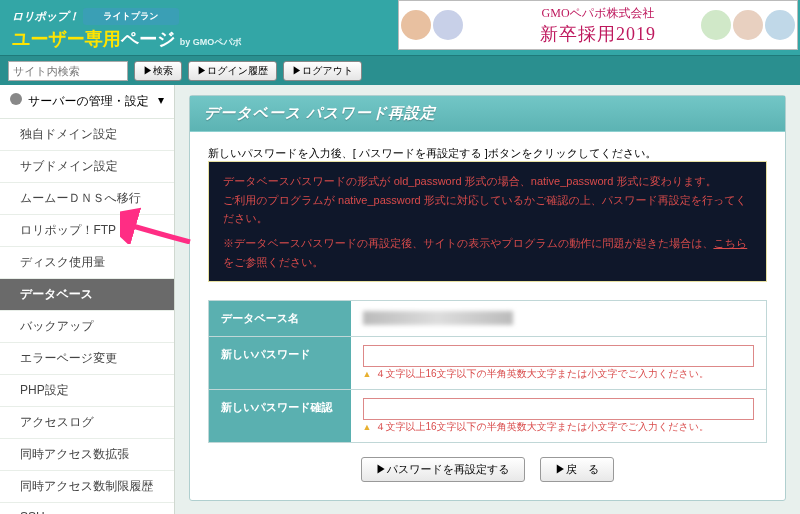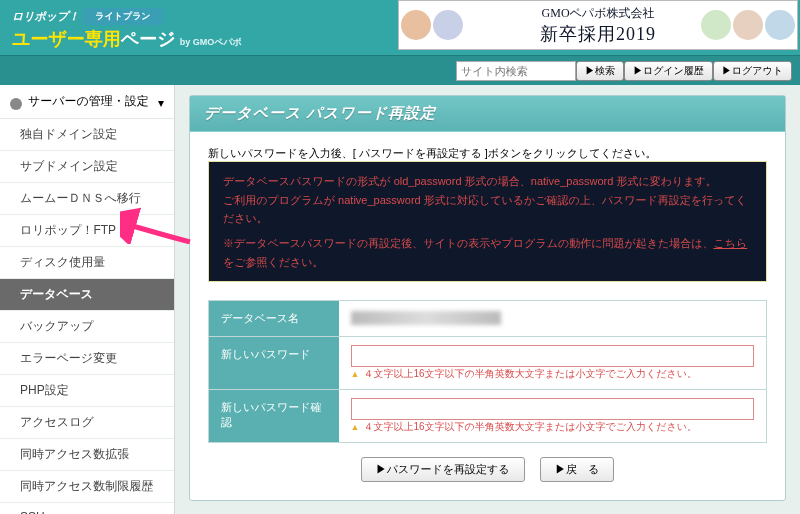--- a/index.html
+++ b/index.html
@@ -1,48 +1,48 @@
 <!DOCTYPE html>
 <html><head>
 <meta charset="utf-8">
 <style>
 *{box-sizing:border-box;margin:0;padding:0}
 body{font-family:"Hiragino Kaku Gothic Pro","Meiryo",sans-serif;font-size:12px;background:#e8f0ed;width:800px;height:514px;overflow:hidden}
 .header{background:#33a6a6;height:55px;position:relative;color:#fff;display:flex;align-items:flex-start}
 .logo-area{padding:8px 12px 0 12px}
 .logo-top{font-size:11px;font-weight:bold;font-style:italic;display:flex;align-items:center;gap:4px}
-.plan-badge{background:#3a9fb5;color:#fff;font-size:9px;padding:2px 12px;border-radius:3px;font-style:normal}
+.plan-badge{background:#3a9fb5;color:#fff;font-size:9px;padding:2px 20px;border-radius:3px;font-style:normal}
 .logo-main{font-size:18px;font-weight:bold;margin-top:2px}
 .logo-main .hilite{color:#ffe400}
 .by-gmo{font-size:9px;color:#dff5f5;margin-left:4px}
 .banner{position:absolute;right:2px;top:0;width:400px;height:50px;background:#fff;border:1px solid #bbb;display:flex;align-items:center;justify-content:center;overflow:hidden}
-.banner-text{font-family:serif;color:#0f172a;font-size:12px;text-align:center}
+.banner-text{font-family:serif;color:#be185d;font-size:12px;text-align:center}
 .banner-text .big{font-size:18px;letter-spacing:1px}
 .banner-people{display:flex;gap:2px;position:absolute}
 .banner-people.left{left:2px}
 .banner-people.right{right:2px}
 .avatar-circ{width:30px;height:30px;border-radius:50%;background:#cde}
-.toolbar{background:#2a8f8f;height:30px;display:flex;align-items:center;justify-content:flex-end;padding:0 8px;border-top:1px solid #1f7a7a}
+.toolbar{background:#2a8f8f;height:30px;display:flex;align-items:center;justify-content:flex-start;padding:0 8px;gap:6px;border-top:1px solid #1f7a7a}
 .search-input{width:120px;height:20px;border:1px solid #aaa;font-size:11px;padding:0 4px}
 .tool-btn{background:linear-gradient(#fff,#e5e5e5);border:1px solid #888;border-radius:3px;font-size:10px;padding:2px 8px;cursor:pointer}
 .body-wrap{display:flex;height:429px}
 .sidebar{width:175px;background:#fff;border-right:1px solid #d0d8d0}
-.side-head{padding:8px 10px;border-bottom:1px solid #e0e8e0;font-size:12px;display:flex;align-items:flex-end;gap:6px;cursor:pointer}
+.side-head{padding:8px 10px;border-bottom:1px solid #e0e8e0;font-size:12px;display:flex;align-items:flex-start;gap:6px;cursor:pointer}
 .gear{width:12px;height:12px;display:inline-block;background:#888;border-radius:50%;position:relative}
 .side-item{padding:7px 20px 7px 20px;border-bottom:1px solid #e8eee8;font-size:12px;color:#444;cursor:pointer}
 .side-item.active{background:#6a6a6a;color:#fff;font-weight:bold}
 .main{flex:1;padding:10px 14px;overflow:hidden;position:relative}
 .panel{background:#fff;border:1px solid #b0cfcf;border-radius:3px}
 .panel-title{background:linear-gradient(#72c6c6,#5cb3b3);color:#fff;font-weight:bold;font-style:italic;font-size:15px;padding:8px 14px;border-bottom:1px solid #8dd0d0;letter-spacing:1px;text-shadow:0 1px 1px rgba(0,0,0,.25)}
 .panel-body{padding:14px 18px}
 .instr{font-size:11px;margin-bottom:0}
 .warn-box{background:#0f172a;border:1px solid #e6dfa0;padding:10px 14px;font-size:11px;color:#d94b4b;line-height:1.7;margin-bottom:18px}
 .warn-box .link{text-decoration:underline;color:#d94b4b}
 .form-table{width:100%;border-collapse:collapse;border:1px solid #c0d7d7}
-.form-table th{background:#5ab0b0;color:#fff;font-weight:normal;text-align:left;font-size:11px;padding:10px 12px;width:130px;border-bottom:1px solid #c0d7d7;vertical-align:top}
+.form-table th{background:#5ab0b0;color:#fff;font-weight:bold;text-align:left;font-size:11px;padding:10px 12px;width:142px;border-bottom:1px solid #c0d7d7;vertical-align:top}
 .form-table td{background:#fff;padding:8px 12px;border-bottom:1px solid #c0d7d7;font-size:11px}
 .blur-val{display:inline-block;width:150px;height:14px;background:linear-gradient(90deg,#bbb,#ddd,#bbb);filter:blur(2px)}
 .txt-input{width:100%;height:22px;border:1px solid #d88;background:#fff}
 .field-note{font-size:10px;color:#d94b4b;}
 .field-note::before{content:"▲";color:#e8b030;margin-right:4px;font-size:9px}
 .btn-row{text-align:center;padding:14px 0 4px 0}
 .action-btn{background:linear-gradient(#fff,#e8e8e8);border:1px solid #999;border-radius:3px;font-size:11px;padding:4px 14px;margin:0 6px;cursor:pointer}
 
 .arrow{position:absolute;pointer-events:none}
 .arrow svg{display:block}

